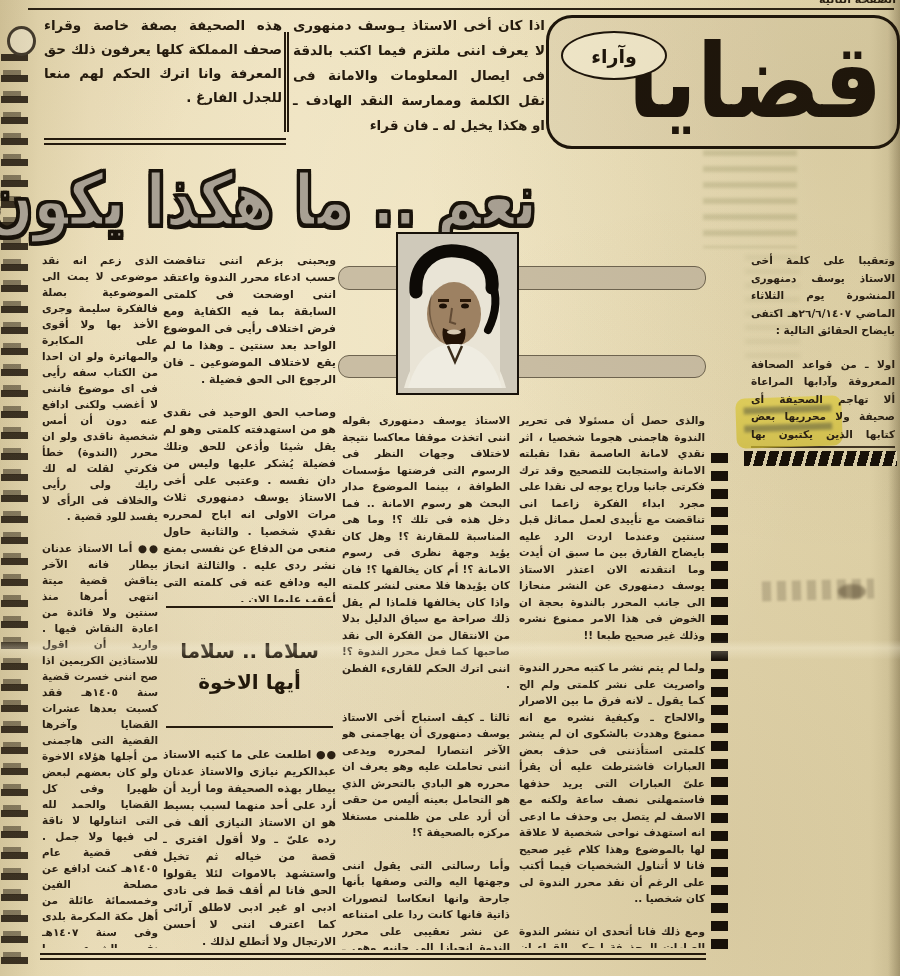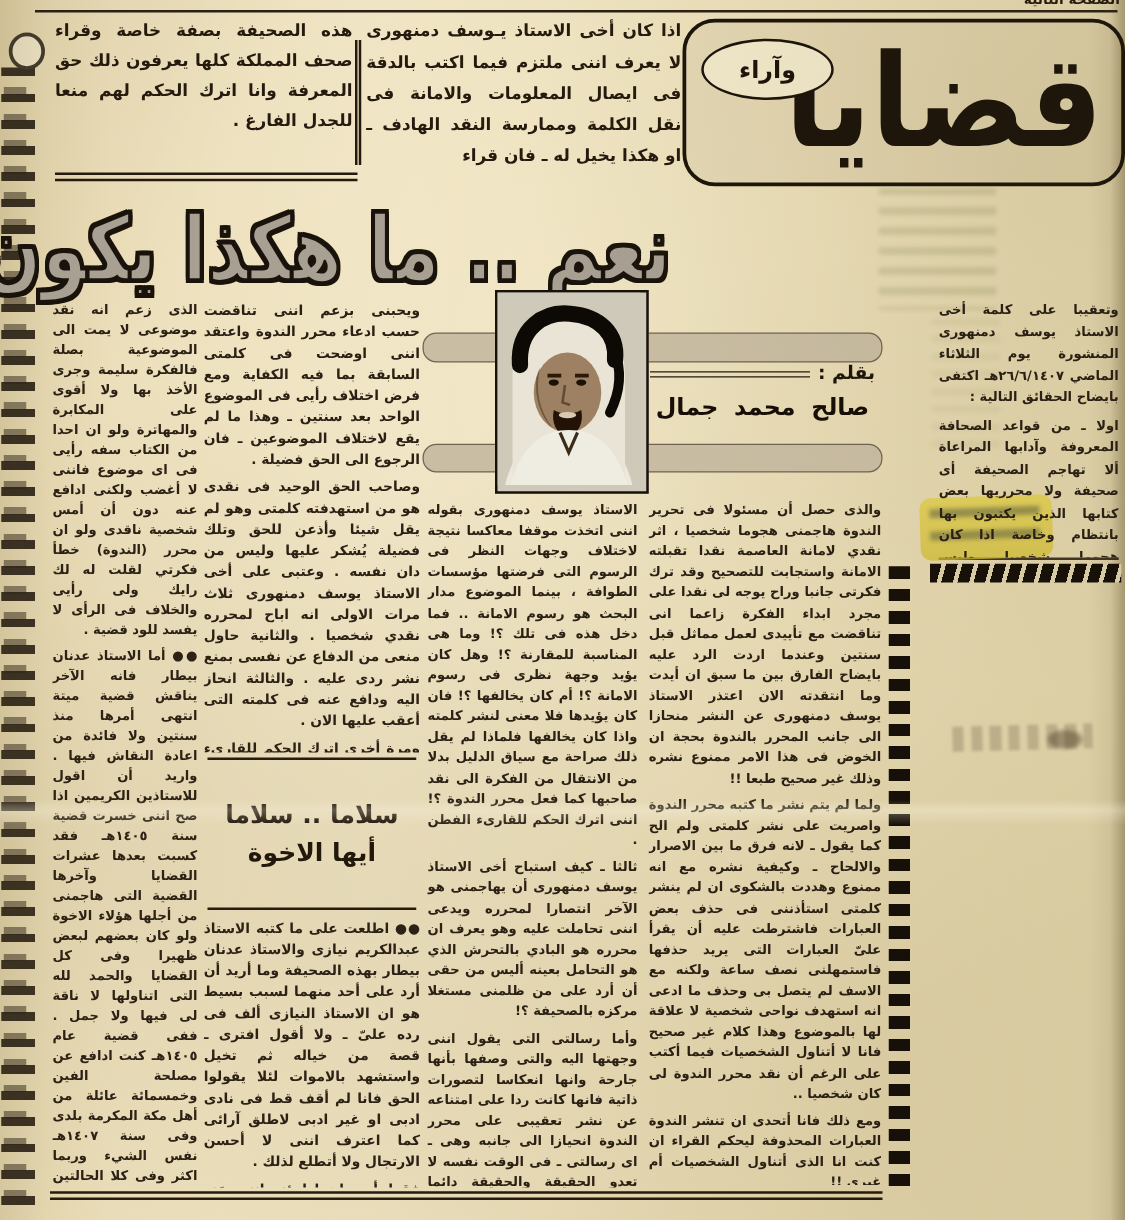--- a/index.html
+++ b/index.html
@@ -47,21 +47,21 @@
 
   
   .headline{left:10px;top:146px;width:512px;height:92px;direction:rtl;text-align:center;white-space:nowrap;overflow:visible;}
   .headline span{display:inline-block;font-size:56px;font-weight:bold;letter-spacing:-2px;line-height:86px;
     color:#a8a093;transform:scale(1.04,1.28);transform-origin:center top;
     -webkit-text-stroke:2.2px #19130b;
     text-shadow:-2px -2px 0 #19130b,2px -2px 0 #19130b,-2px 2px 0 #19130b,2px 2px 0 #19130b,0 -2px 0 #19130b,0 2px 0 #19130b,-2px 0 0 #19130b,2px 0 0 #19130b;}
 
   
   .col{direction:rtl;text-align:justify;font-weight:bold;overflow:hidden;}
-  .para{margin:4px 0 5px;}
+  .para{margin:16px 0 5px;}
   .col1{left:42px;top:236px;width:116px;height:712px;font-size:10.5px;line-height:16px;}
   .col2a{left:163px;top:236px;width:173px;height:366px;font-size:11px;line-height:17px;}
   .col2b{left:163px;top:730px;width:173px;height:220px;font-size:11px;line-height:17px;}
   .col3{left:342px;top:396px;width:168px;height:554px;font-size:10.5px;line-height:16.5px;}
   .col4{left:519px;top:396px;width:186px;height:552px;font-size:10.5px;line-height:16.5px;}
   .col5{left:751px;top:236px;width:144px;height:210px;font-size:10.5px;line-height:17.5px;}
 
   .subhead-box{left:166px;top:606px;width:167px;height:118px;border-top:2.5px solid #241a0d;border-bottom:2.5px solid #241a0d;
     display:flex;flex-direction:column;align-items:center;justify-content:center;direction:rtl;}
   .subhead-box div{font-size:20px;font-weight:bold;color:#1f160a;line-height:31px;}
@@ -148,27 +148,20 @@
       <rect x="62" y="65" width="11" height="3" fill="#2a1808"></rect>
       <path d="M54,74 L52,88 L58,90" stroke="rgba(40,22,8,.5)" stroke-width="2" fill="none"></path>
       <path d="M45,94 Q56,100 67,94 Q70,110 56,116 Q42,110 45,94 Z" fill="#231306"></path>
       <ellipse cx="56" cy="98" rx="7" ry="2.5" fill="#d8c9b2"></ellipse>
       <path d="M10,154 C20,120 38,110 57,110 C76,110 94,120 104,154 Z" fill="#efece1"></path>
       <path d="M50,112 L57,128 L64,112" stroke="#3a2c1a" stroke-width="2.5" fill="none"></path>
       <path d="M18,58 C16,28 38,15 58,17 C82,19 96,33 94,54" stroke="#0d0a06" stroke-width="13" fill="none" stroke-linecap="round"></path>
       <path d="M93,46 C100,62 98,80 90,96" stroke="#0d0a06" stroke-width="8" fill="none" stroke-linecap="round"></path>
     </svg>
   </div>
-  <div class="abs byline">
-    <div class="byline-row1">
-      <span class="byline-label">بقلم :</span>
-      <span class="byline-rule"></span>
-    </div>
-    <div class="byline-author">صالح محمد جمال</div>
-  </div>
 
   <div class="abs col col5" style="z-index:2;">
     <p class="para">وتعقيبا على كلمة أخى الاستاذ يوسف دمنهورى المنشورة يوم الثلاثاء الماضي ٢٦/٦/١٤٠٧هـ اكتفى بايضاح الحقائق التالية :</p>
     <p class="para">اولا ـ من قواعد الصحافة المعروفة وآدابها المراعاة ألا تهاجم الصحيفة أى صحيفة ولا محرريها بعض كتابها الذين يكتبون بها بانتظام وخاصة اذا كان هجوما شخصيا وليس موضوعيا ولا ضير أن تنشر الصحيفة اى نقد موجه لكتابها من غير محرريها ليكون موقفها حياديا .</p>
   </div>
   <div class="abs col5-endline"></div>
   <div class="abs zigzag"></div>
   <div class="abs dash-strip"></div>
 
   <div class="abs col col4">

